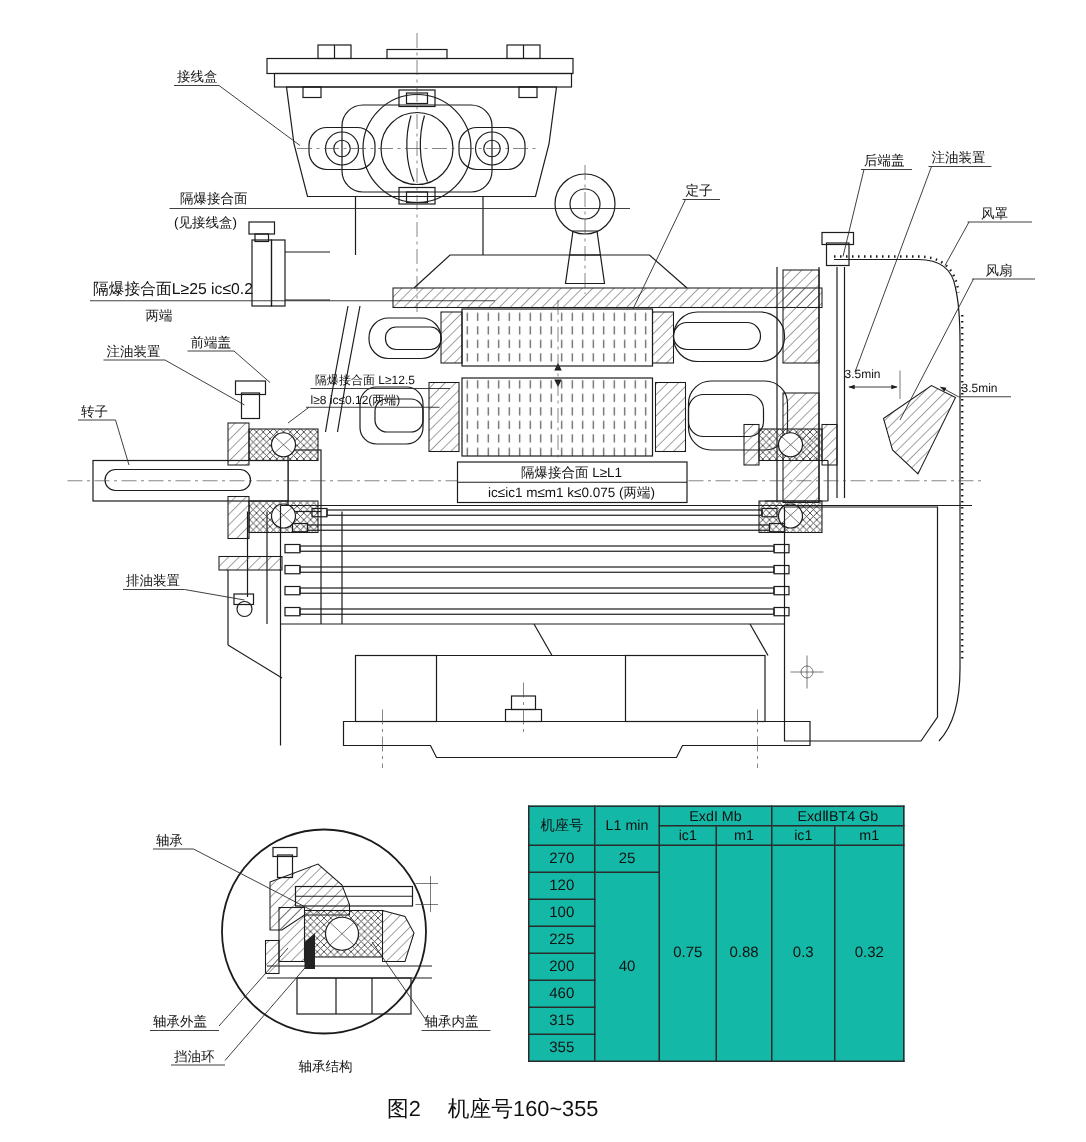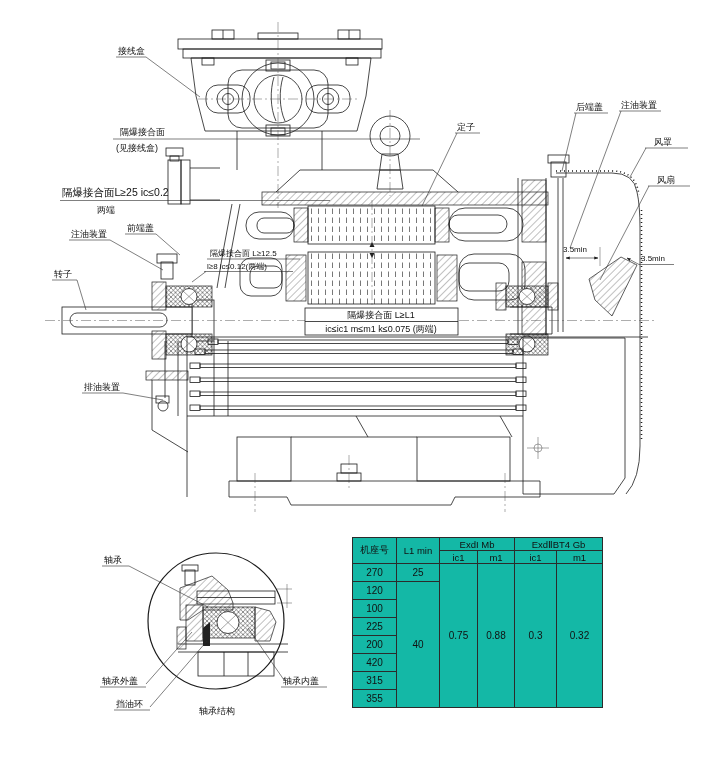--- a/index.html
+++ b/index.html
@@ -369,26 +369,29 @@
     <tr>
             <td>100</td>
           </tr>
     <tr>
             <td>225</td>
           </tr>
     <tr>
             <td>200</td>
           </tr>
     <tr>
-            <td>420</td>
+            <td>460</td>
           </tr>
     <tr>
             <td>315</td>
           </tr>
     <tr>
             <td>355</td>
           </tr>
   </tbody>
       </table>
 </div>
 
-
+<div class="caption">
+  <span>图2</span><span class="gap"></span><span>机座号160~355</span>
 </div>
 
+</div>
+
 </body></html>

